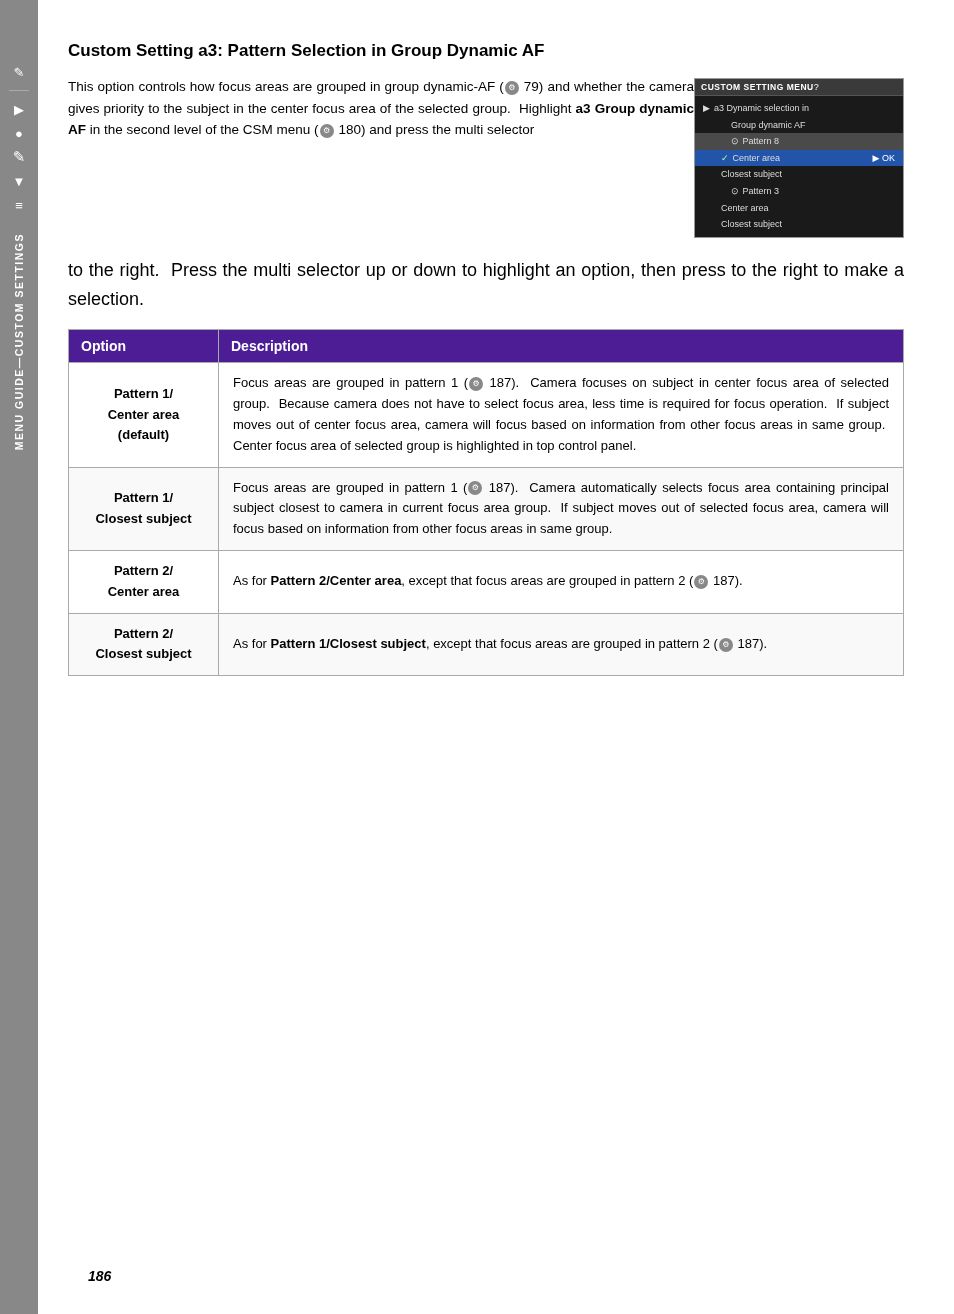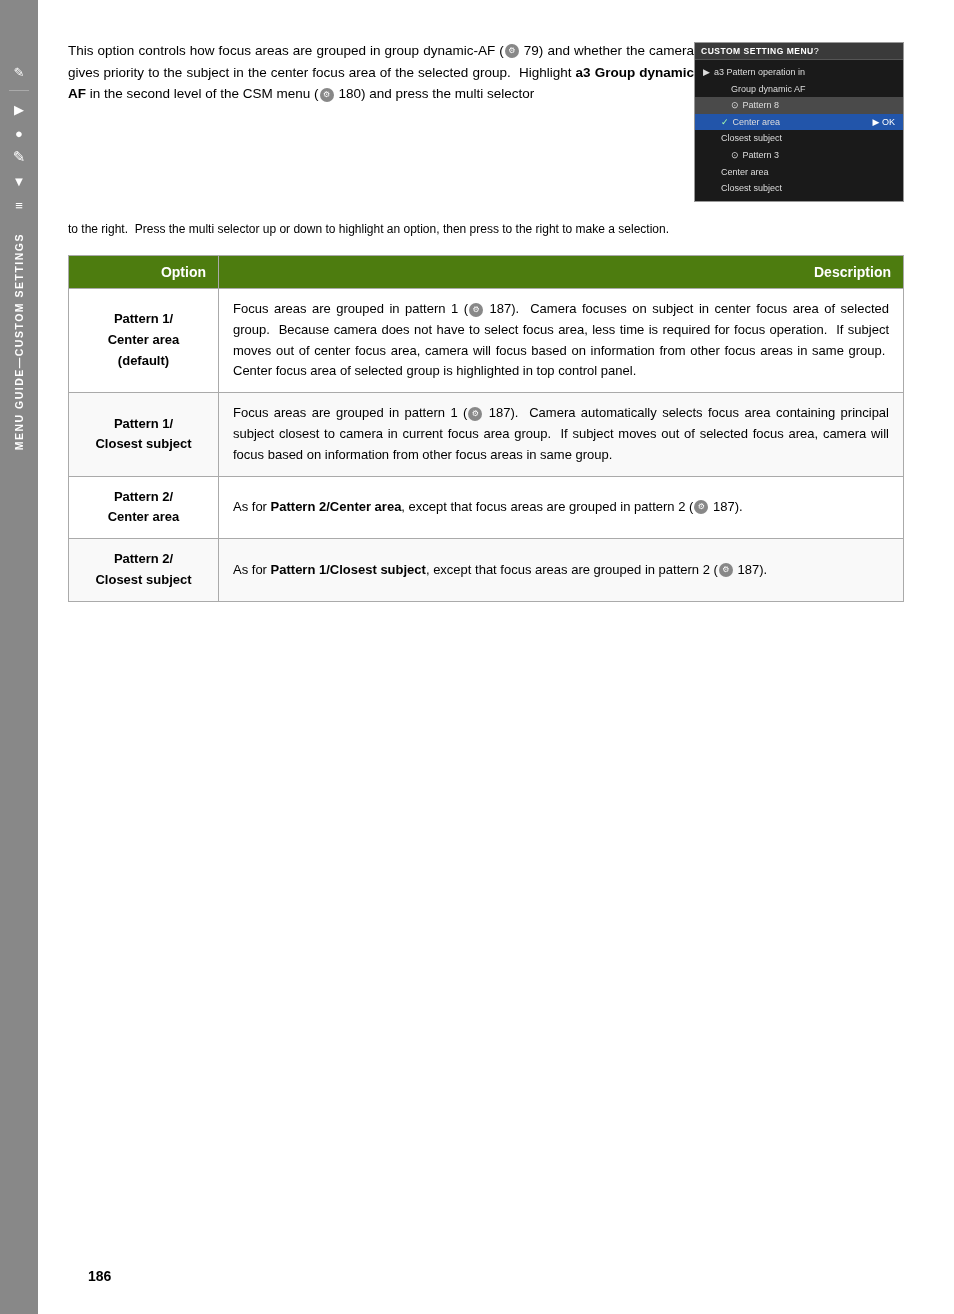--- a/index.html
+++ b/index.html
@@ -39,20 +39,21 @@
       position: relative;
     }
 
     
     .page-number {
       position: absolute;
       bottom: 30px;
       left: 50px;
       font-size: 14px;
       font-weight: bold;
+      font-style: italic;
       color: #000;
     }
 
     
     .section-heading {
       font-size: 17px;
       font-weight: bold;
       color: #000;
       margin-bottom: 14px;
       line-height: 1.3;
@@ -145,42 +146,42 @@
       color: #fff;
     }
 
     .checkmark {
       color: #aaffaa;
       font-size: 9px;
     }
 
     
     .continuation-text {
-      font-size: 12px;
+      font-size: 18px;
       line-height: 1.6;
       color: #000;
       text-align: justify;
       margin-bottom: 16px;
     }
 
     
     .options-table {
       width: 100%;
       border-collapse: collapse;
       border: 1.5px solid #aaa;
       margin-bottom: 30px;
     }
 
     .options-table th {
-      background: #4d7c0f;
+      background: #4c1d95;
       color: #fff;
       font-size: 14px;
       font-weight: bold;
       padding: 8px 12px;
-      text-align: right;
+      text-align: left;
       border: 1.5px solid #aaa;
     }
 
     .options-table td {
       border: 1.5px solid #aaa;
       padding: 10px 14px;
       vertical-align: middle;
       font-size: 13px;
       color: #000;
       line-height: 1.6;
@@ -260,38 +261,41 @@
     <div class="side-icon-item">▶</div>
     <div class="side-icon-item">●</div>
     <div class="side-icon-item" style="font-size:15px;">✎</div>
     <div class="side-icon-item">▼</div>
     <div class="side-icon-item">≡</div>
     <div class="vertical-text-label">Menu Guide—Custom Settings</div>
   </div>
 
   <div class="main-content">
 
+    <h1 class="section-heading">
+      <span>Custom Setting a3: Pattern Selection in Group Dynamic AF</span>
+    </h1>
 
     <div class="intro-area">
       <div>
         <p class="intro-text">
           This option controls how focus areas are grouped in group dynamic-AF (<span class="inline-icon">⚙</span> 79) and whether the camera gives priority to the subject in the center focus area of the selected group.&nbsp; Highlight <strong>a3 Group dynamic AF</strong> in the second level of the CSM menu (<span class="inline-icon">⚙</span> 180) and press the multi selector
         </p>
       </div>
 
       <div class="camera-menu-img">
         <div class="camera-menu-header">
           <span class="menu-title">CUSTOM SETTING MENU</span>
           <span>?</span>
         </div>
         <div class="camera-menu-body">
           <div class="camera-menu-row">
             <div class="row-inner">
                 <span>▶</span>
-                <span>a3 Pattern operation in</span>
+                <span>a3 Dynamic selection in</span>
               </div>
           </div>
           <div class="camera-menu-row indent1">Group dynamic AF</div>
           <div class="camera-menu-row indent1 highlight">
             <div class="row-inner">
                 <span>⊙</span>
                 <span>Pattern 8</span>
               </div>
           </div>
           <div class="camera-menu-row indent2 selected">

